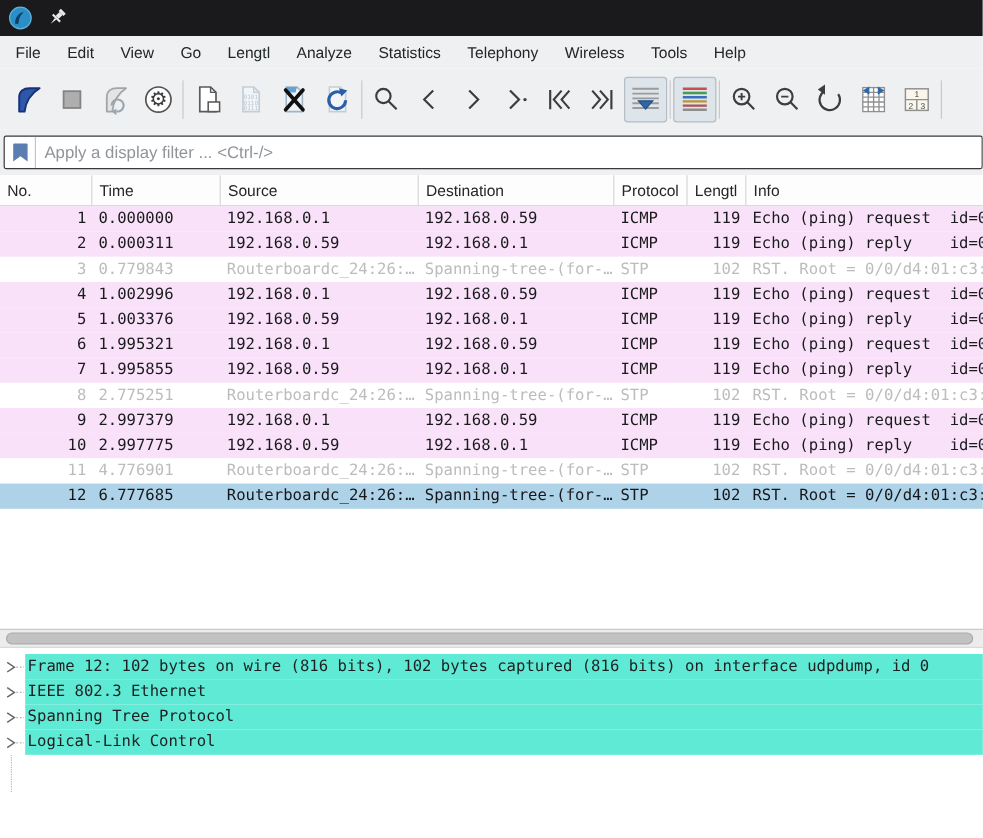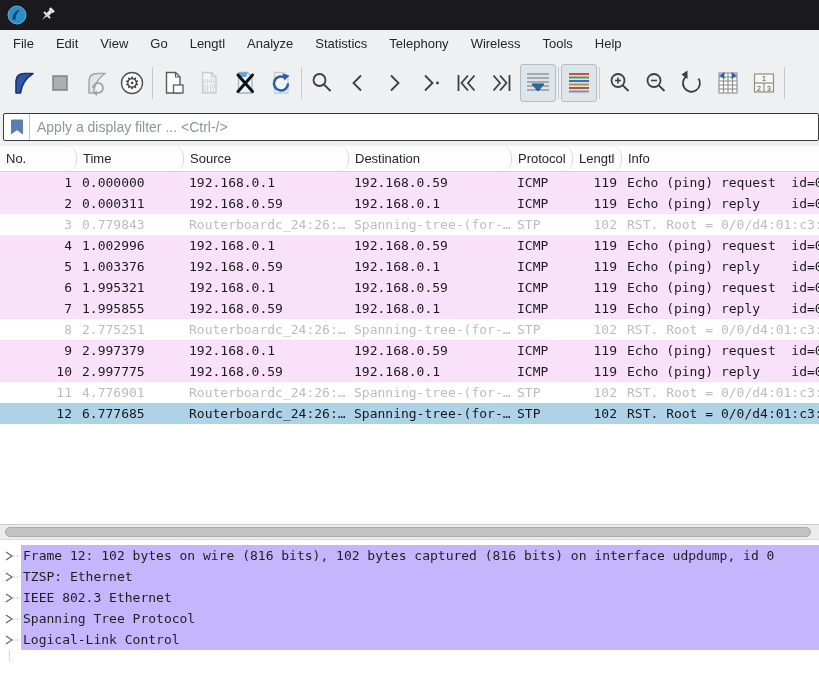--- a/index.html
+++ b/index.html
@@ -30,21 +30,21 @@
     border-radius:2px; display:flex; align-items:center; overflow:hidden; }
   .bookmark-btn { width:26px; height:100%; display:flex; align-items:center;
     justify-content:center; border-right:1px solid #c6c6c6; }
   .filter-placeholder { color:#90959a; font-size:14px; padding-left:7px; white-space:nowrap; }
 
   
   .packet-list { position:absolute; top:146px; left:0; width:819px; }
   .plist-header { display:flex; height:26px; background:#fdfdfd; font-size:13px;
     color:#232629; border-bottom:1px solid #d2d2d2; }
   .hcell { display:flex; align-items:center; padding:0 6px; border-right:1px solid #d8d8d8;
-    overflow:hidden; white-space:nowrap;border-radius:10px; }
+    overflow:hidden; white-space:nowrap; }
   .hcell.last { border-right:none; flex:1; }
   .prow { display:flex; height:21px; align-items:center;
     font-family:"DejaVu Sans Mono", monospace; font-size:13px; }
   .pcell { padding:0 5px; white-space:pre; overflow:hidden; height:100%;
     display:flex; align-items:center; }
   .row-icmp { background:#f9e2f9; color:#1b1b1d; }
   .row-stp  { background:#ffffff; color:#bcbcbe; }
   .row-selected { background:#aed3e8; color:#17171a; }
 
   
@@ -54,21 +54,21 @@
     background:#c2c2c2; border:1px solid #aaaaaa; border-radius:5px; }
 
   
   .details { position:absolute; top:545px; left:0; width:819px; bottom:0;
     font-family:"DejaVu Sans Mono", monospace; font-size:13px; color:#1f1f22; }
   .details::before { content:""; position:absolute; left:9px; top:13px; height:102px;
     border-left:1px dotted #b8b8b8; }
   .drow { display:flex; height:21px; align-items:stretch; position:relative; }
   .dgutter { width:21px; display:flex; align-items:center; justify-content:flex-start;
     padding-left:4px; background:#fff; }
-  .dcontent { flex:1; background:#c4b5fd; display:flex; align-items:center; padding-left:2px; }
+  .dcontent { flex:1; background:#5eead4; display:flex; align-items:center; padding-left:2px; }
 </style>
 </head>
 <body>
 
 <div class="titlebar">
   <svg width="20" height="20" viewBox="0 0 20 20">
     <circle cx="10" cy="10" r="9" fill="#2a8fc7" stroke="#63b2da" stroke-width="1"></circle>
     <path d="M5.6 14.8 C5.6 9.6 8.2 6 12.8 4.8 C9.6 8 8.6 11.2 8.4 14.8 Z" fill="#0d3e63"></path>
   </svg>
   <svg width="18" height="18" viewBox="0 0 20 20">
@@ -413,49 +413,38 @@
       </div>
     </div>
     <div class="drow">
       <div class="dgutter">
         <svg width="17" height="10" viewBox="0 0 17 10">
           <polyline points="2,1 8,5 2,9" fill="none" stroke="#666" stroke-width="1.2"></polyline>
           <line x1="9.5" y1="5" x2="16" y2="5" stroke="#b5b5b5" stroke-width="1" stroke-dasharray="1.5,1.5"></line>
         </svg>
       </div>
       <div class="dcontent">
-        <span class="dlabel">TZSP: Ethernet</span>
+        <span class="dlabel">IEEE 802.3 Ethernet</span>
       </div>
     </div>
     <div class="drow">
       <div class="dgutter">
         <svg width="17" height="10" viewBox="0 0 17 10">
           <polyline points="2,1 8,5 2,9" fill="none" stroke="#666" stroke-width="1.2"></polyline>
           <line x1="9.5" y1="5" x2="16" y2="5" stroke="#b5b5b5" stroke-width="1" stroke-dasharray="1.5,1.5"></line>
         </svg>
       </div>
       <div class="dcontent">
-        <span class="dlabel">IEEE 802.3 Ethernet</span>
+        <span class="dlabel">Spanning Tree Protocol</span>
       </div>
     </div>
     <div class="drow">
       <div class="dgutter">
         <svg width="17" height="10" viewBox="0 0 17 10">
           <polyline points="2,1 8,5 2,9" fill="none" stroke="#666" stroke-width="1.2"></polyline>
           <line x1="9.5" y1="5" x2="16" y2="5" stroke="#b5b5b5" stroke-width="1" stroke-dasharray="1.5,1.5"></line>
         </svg>
       </div>
       <div class="dcontent">
-        <span class="dlabel">Spanning Tree Protocol</span>
-      </div>
-    </div>
-    <div class="drow">
-      <div class="dgutter">
-        <svg width="17" height="10" viewBox="0 0 17 10">
-          <polyline points="2,1 8,5 2,9" fill="none" stroke="#666" stroke-width="1.2"></polyline>
-          <line x1="9.5" y1="5" x2="16" y2="5" stroke="#b5b5b5" stroke-width="1" stroke-dasharray="1.5,1.5"></line>
-        </svg>
-      </div>
-      <div class="dcontent">
         <span class="dlabel">Logical-Link Control</span>
       </div>
     </div>
   </div>
 
 </body></html>

